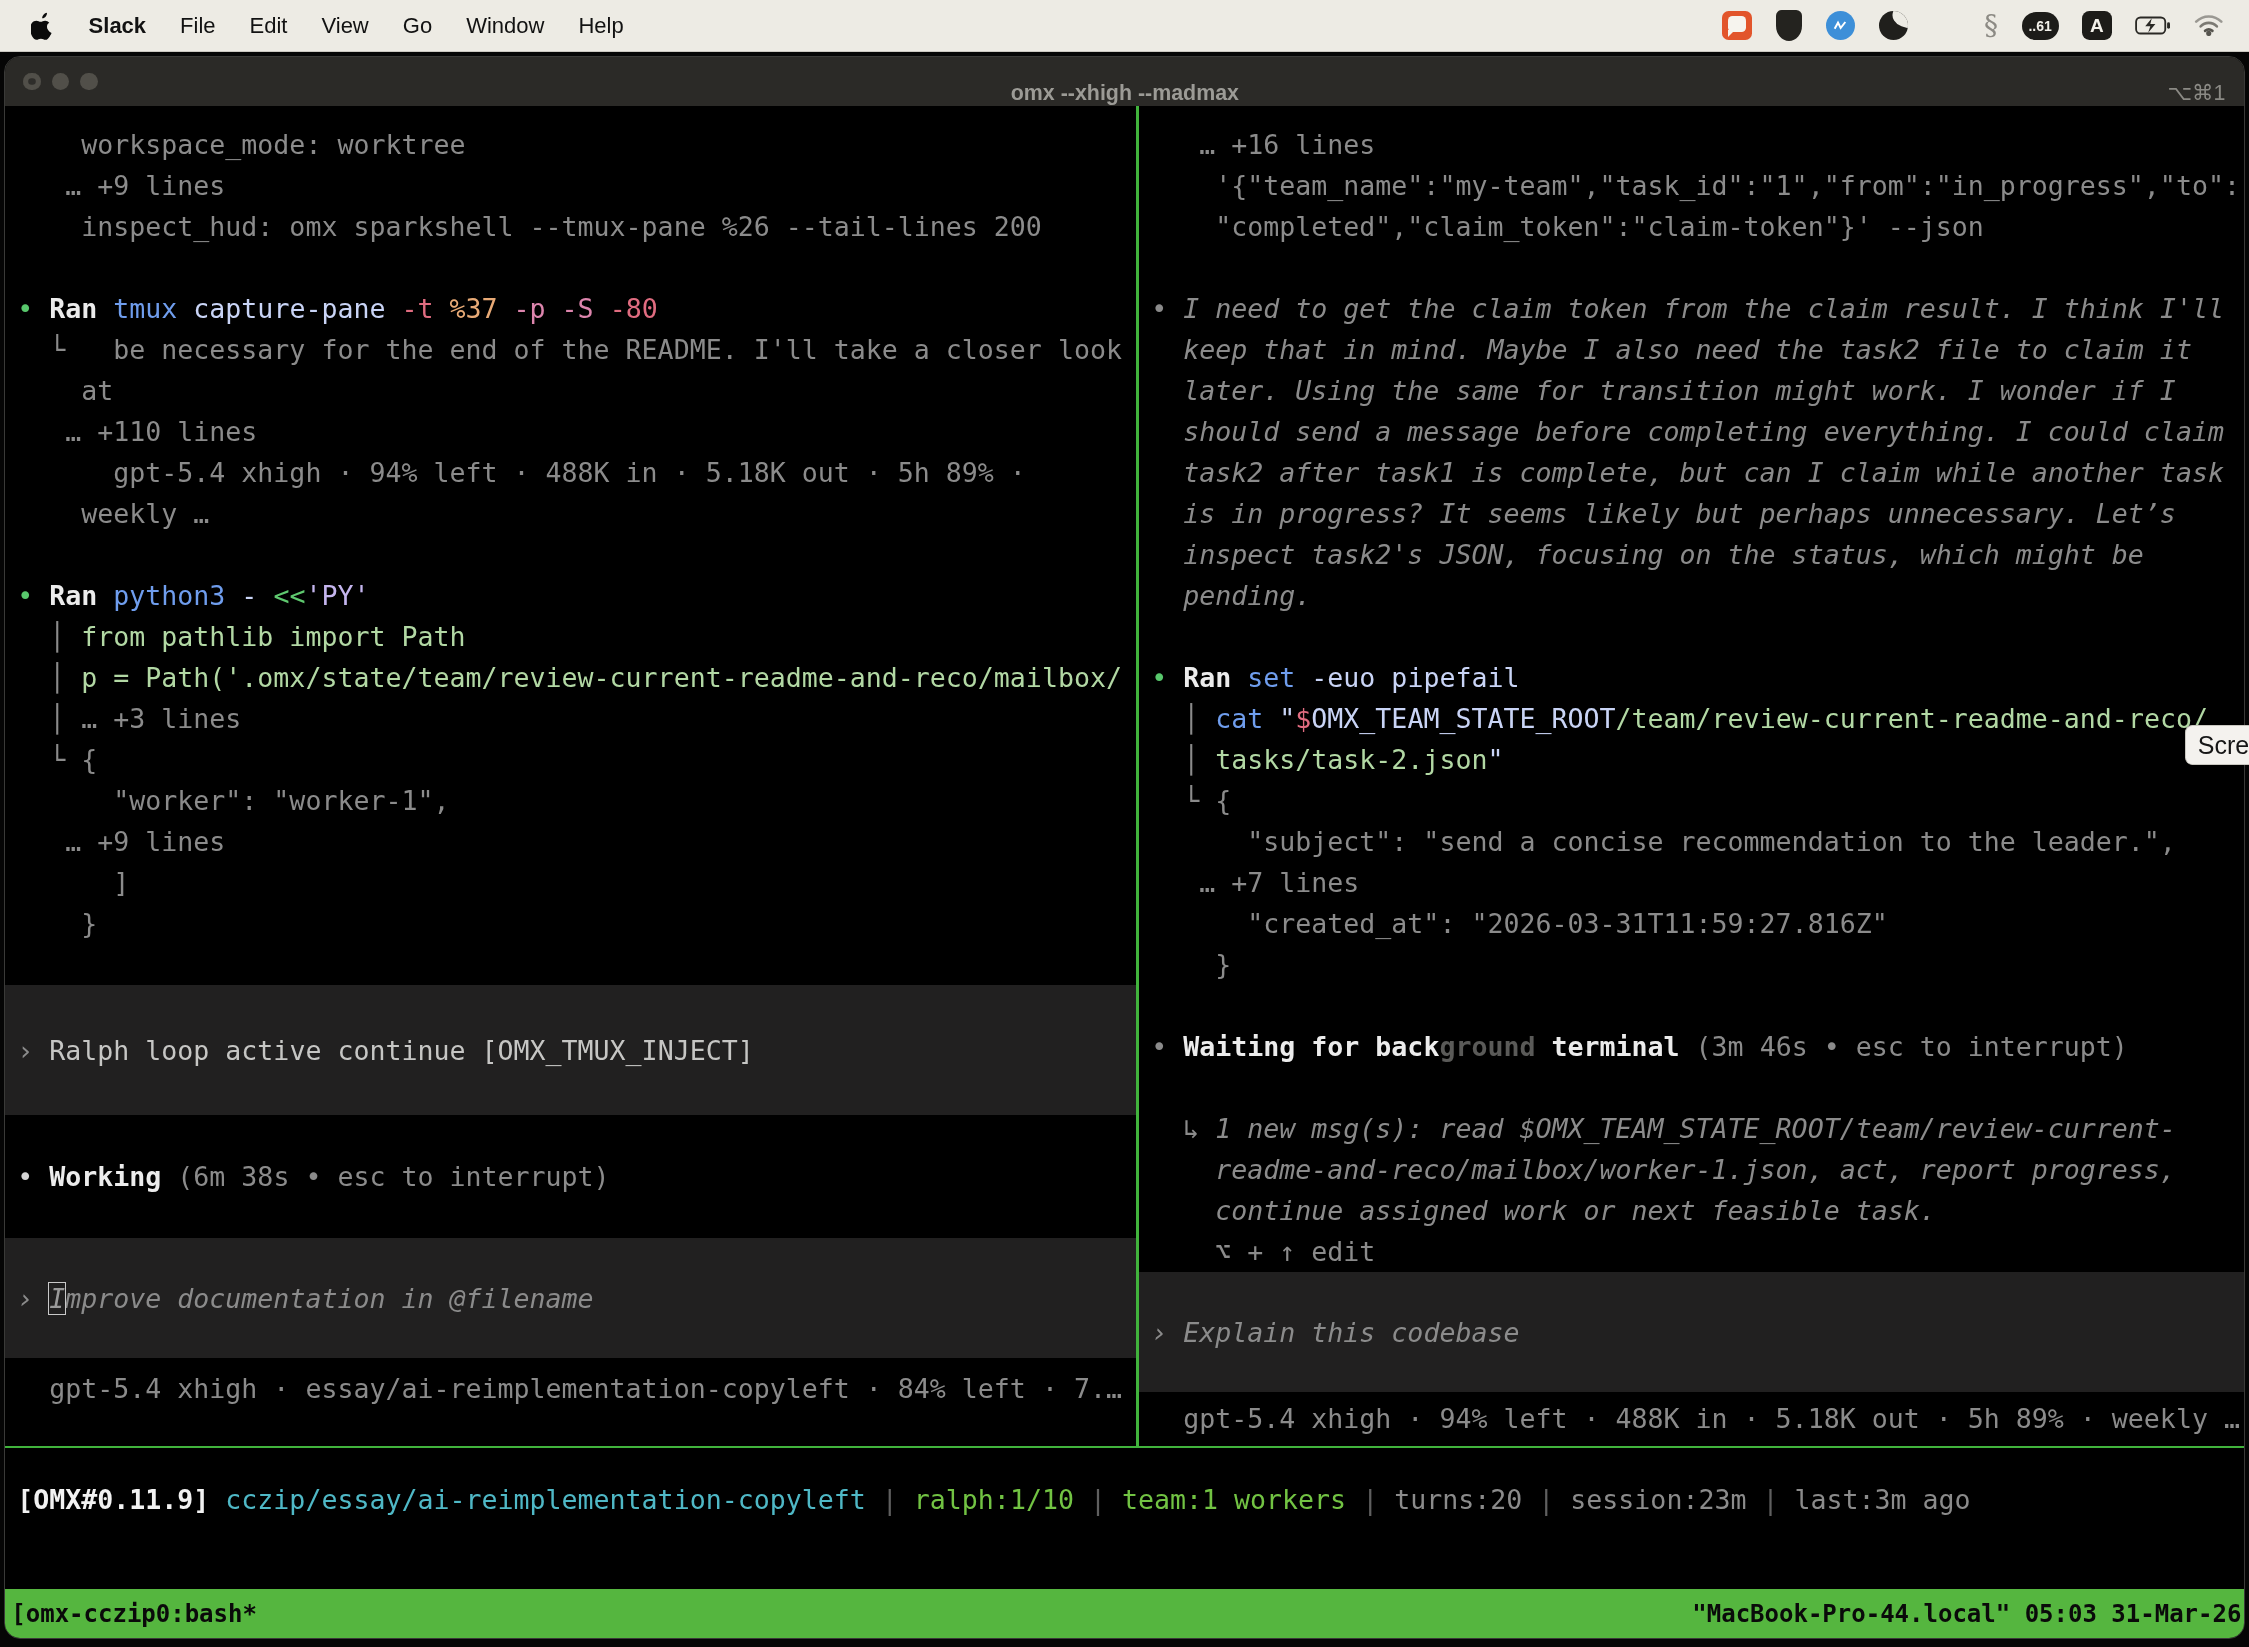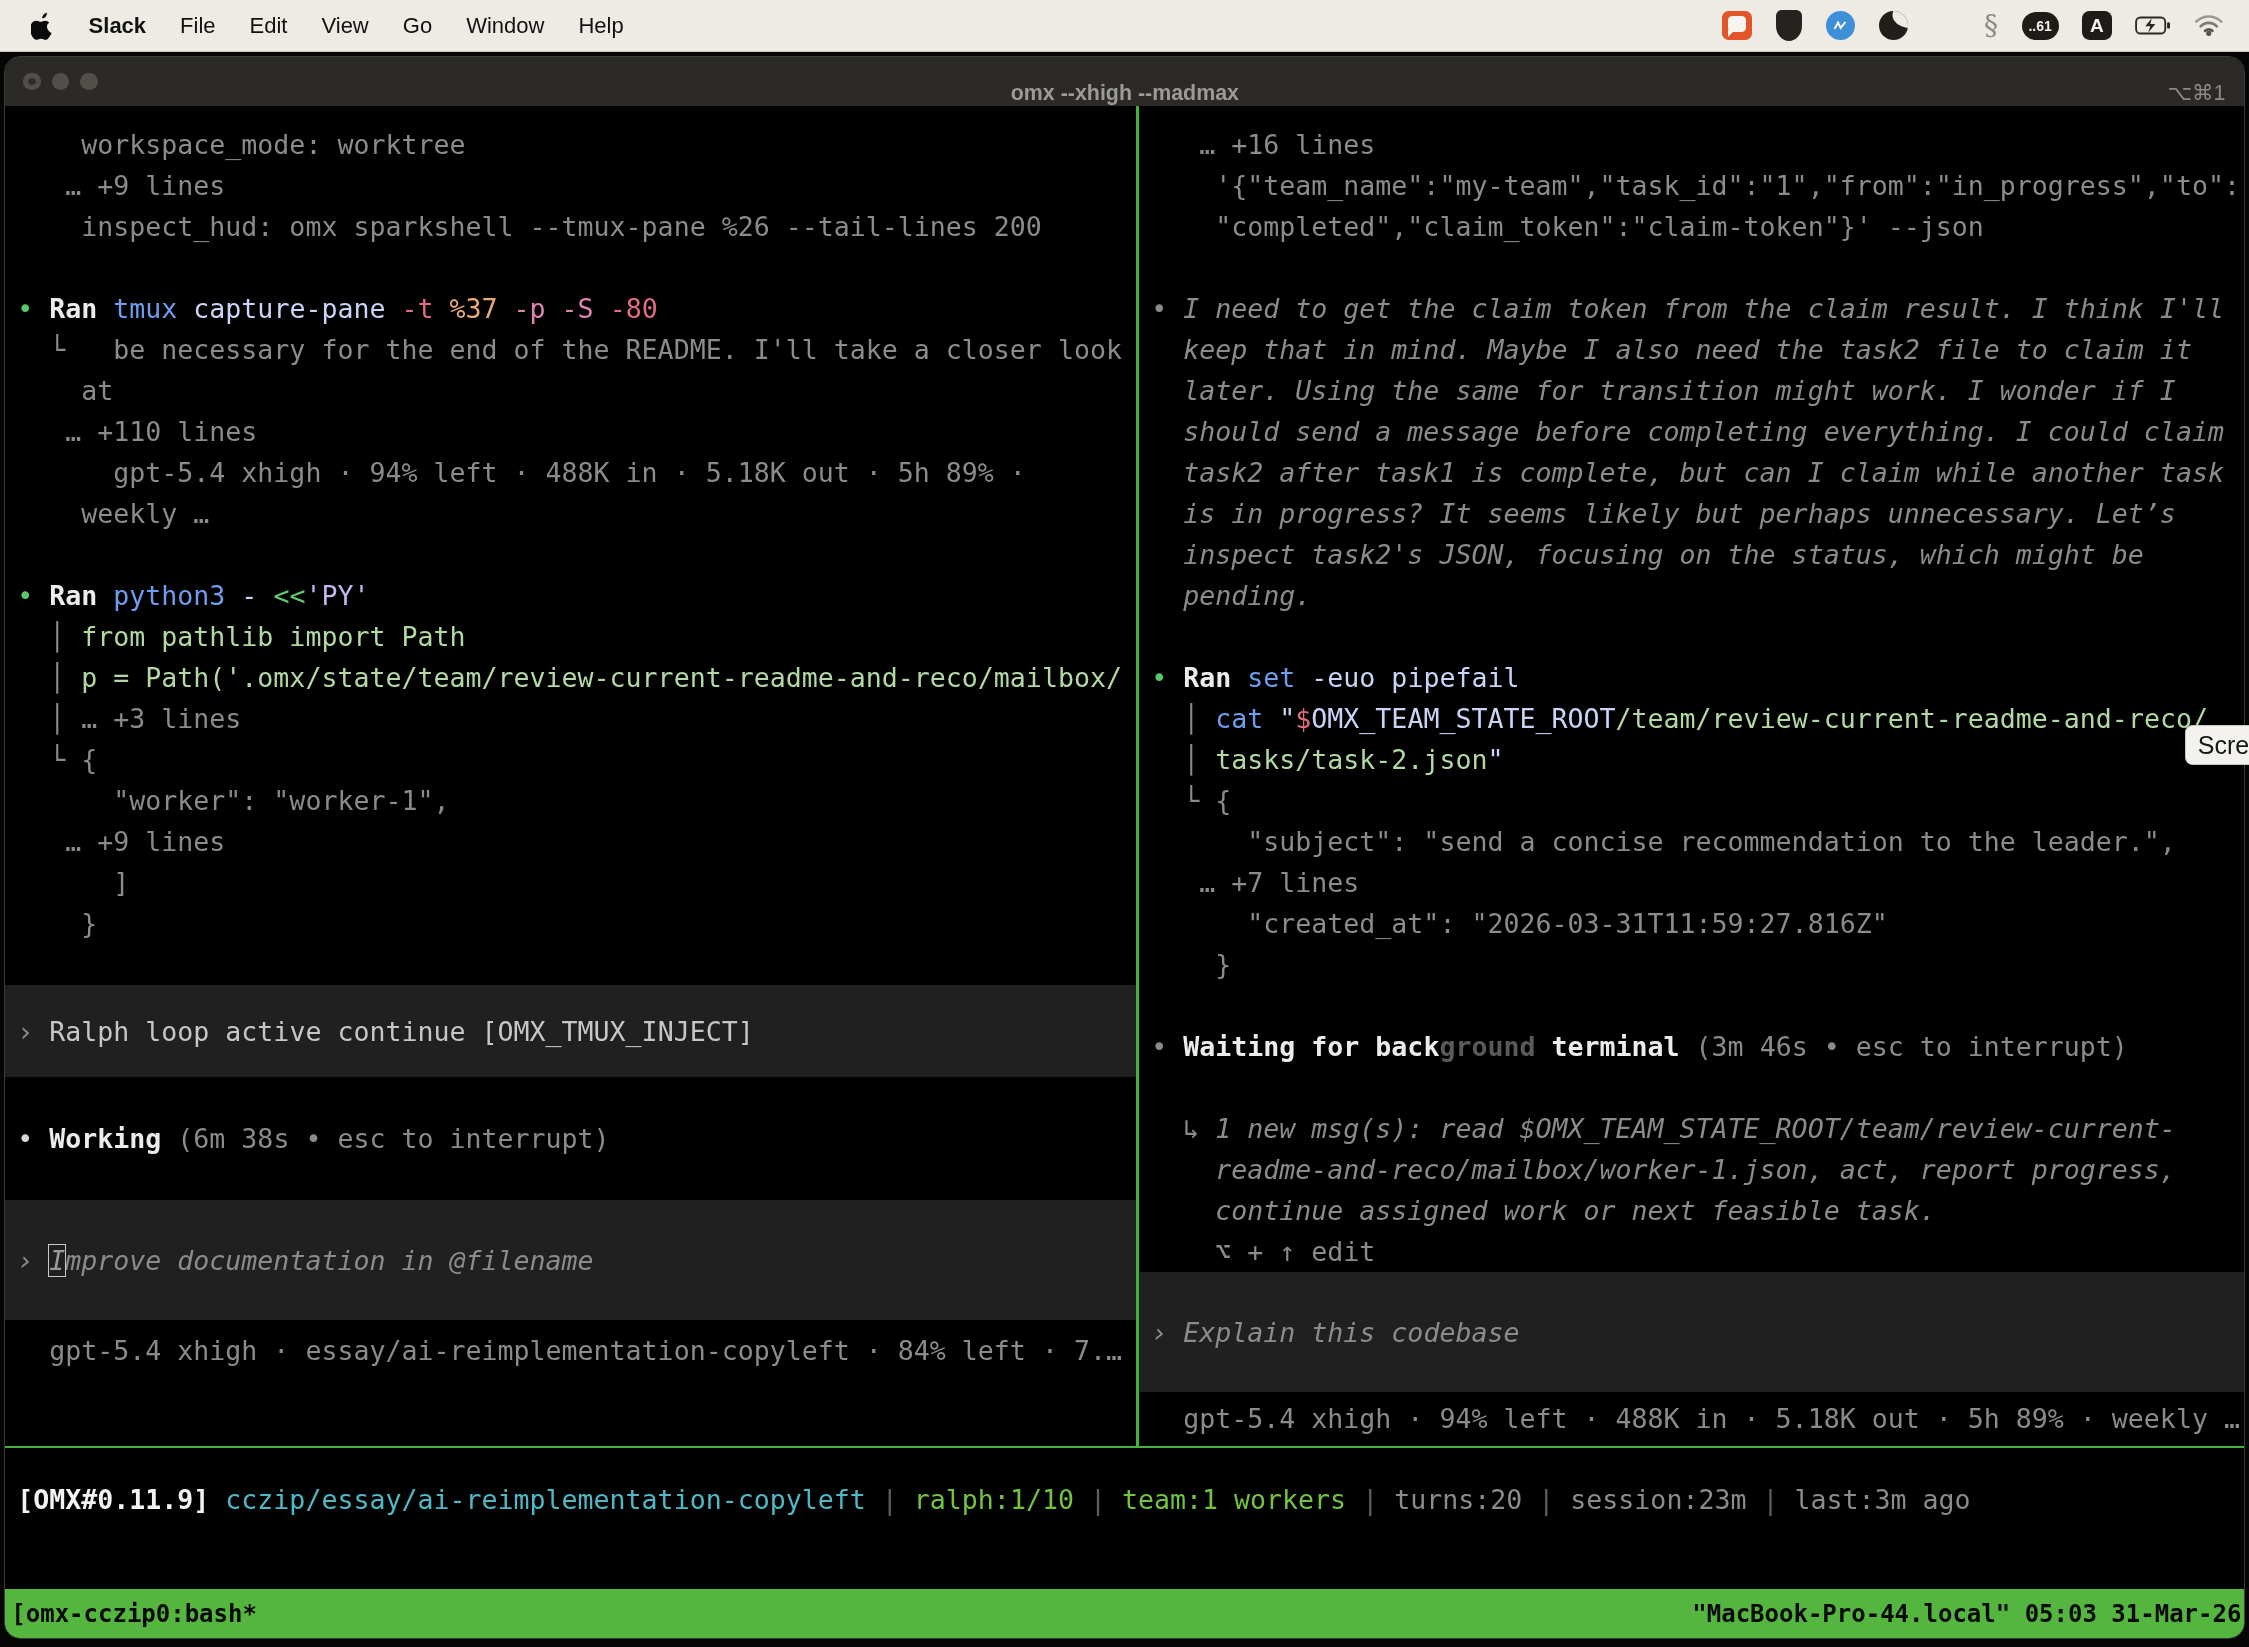--- a/index.html
+++ b/index.html
@@ -56,21 +56,21 @@
   
   .pane { position:absolute; top:49px; height:1341px; overflow:hidden; background:#000; padding-top:18px; }
   .pane-left  { left:0; width:1131px; }
   .pane-right { left:1134px; width:1107px; }
   .v-divider { position:absolute; top:49px; left:1131px; width:3px; height:1341px; background:#41b33c; }
   .h-divider { position:absolute; top:1389px; left:0; width:100%; height:2.2px; background:#41b33c; }
 
   .t-line { height:41px; line-height:41px; font-size:26.6px; white-space:pre; padding-left:11.8px; color:#8b8b8b; }
 
   .band { background:#212020; display:flex; flex-direction:column; justify-content:center; }
-  .band-ralph   { height:92px; }
+  .band-ralph   { height:130px; }
   .band-prompt  { height:120px;font-style:italic; }
   .mt-56 { margin-top:41px; } .mt-14 { margin-top:10.3px; } .mt-8 { margin-top:5.9px; }
 
   
   .s-g  { color:#8b8b8b; }
   .s-gi { color:#8b8b8b; font-style:italic; }
   .s-w  { color:#ececec; font-weight:bold; }
   .s-sh { color:#5a5a58; font-weight:bold; }
   .s-bg { color:#58c86c; }
   .s-wd { color:#d6d6d6; }

